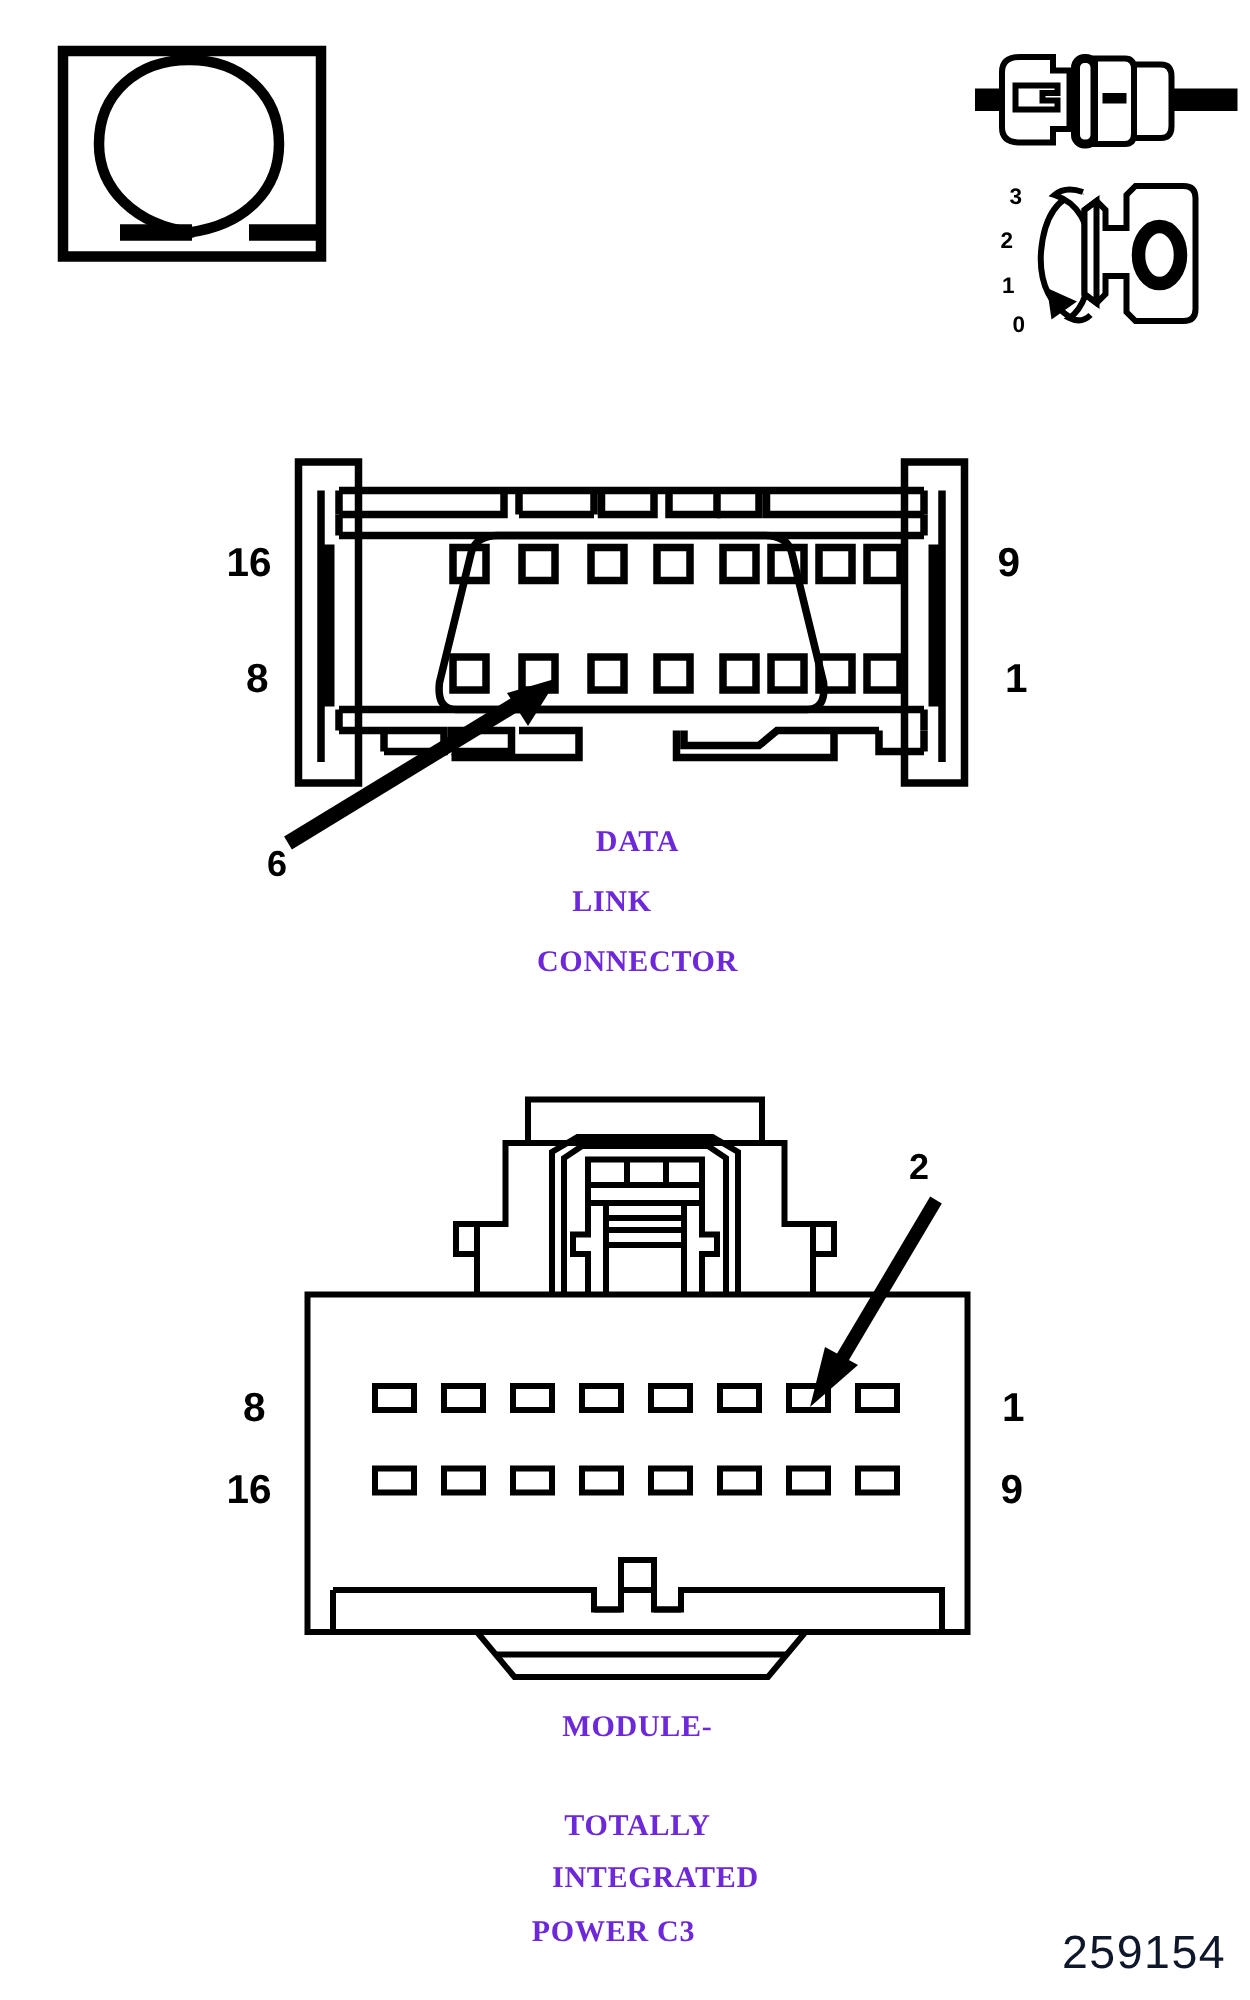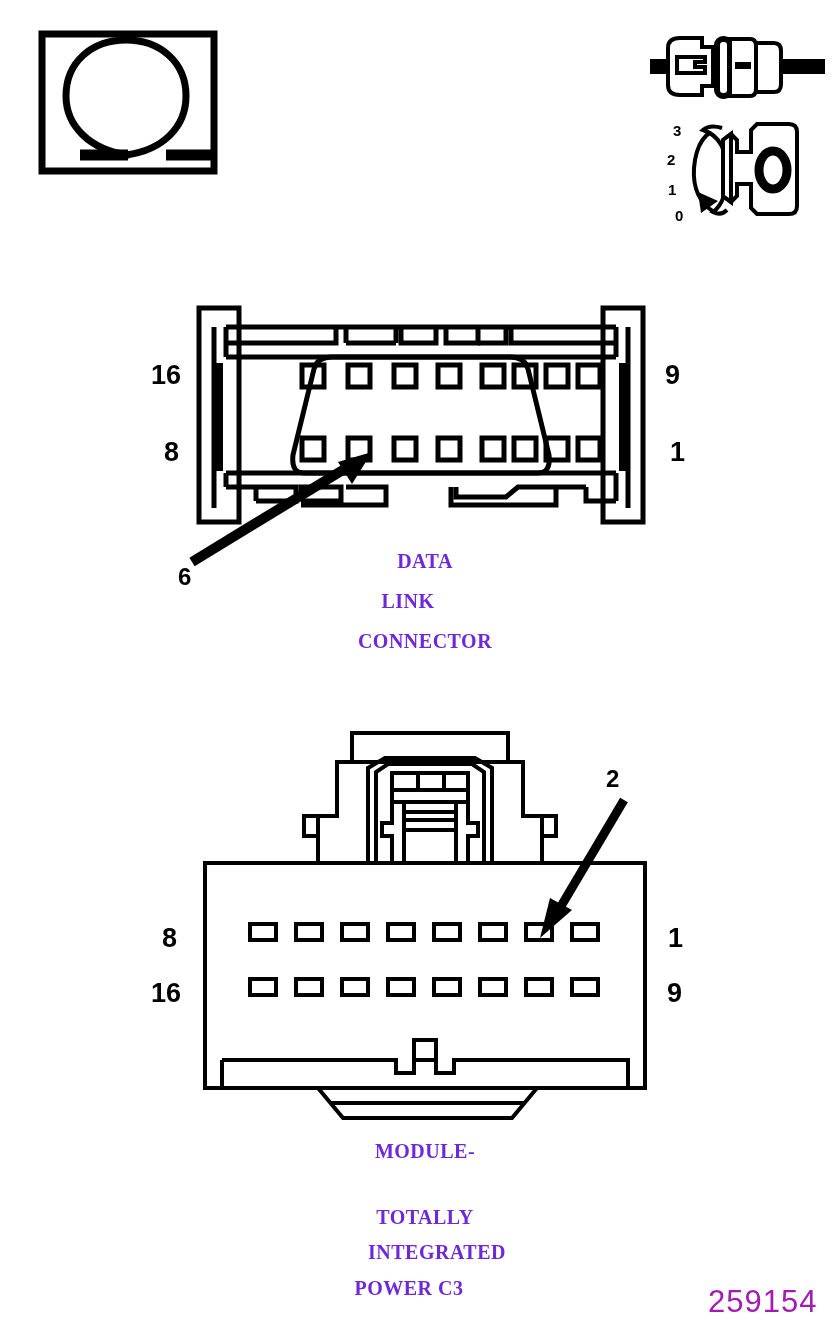--- a/index.html
+++ b/index.html
@@ -41,21 +41,21 @@
     font-family: "Liberation Sans", sans-serif;
     font-weight: bold;
     font-size: 24px;
     color: #000000;
     white-space: nowrap;
   }
   .figid {
     font-family: "Liberation Sans", sans-serif;
     font-weight: normal;
     font-size: 31px;
-    color: #a21caf;
+    color: #0f172a;
     letter-spacing: 1px;
     white-space: nowrap;
   }
   svg { display: block; overflow: visible; }
 </style>
 </head>
 <body>
 
 <div id="page">
 

